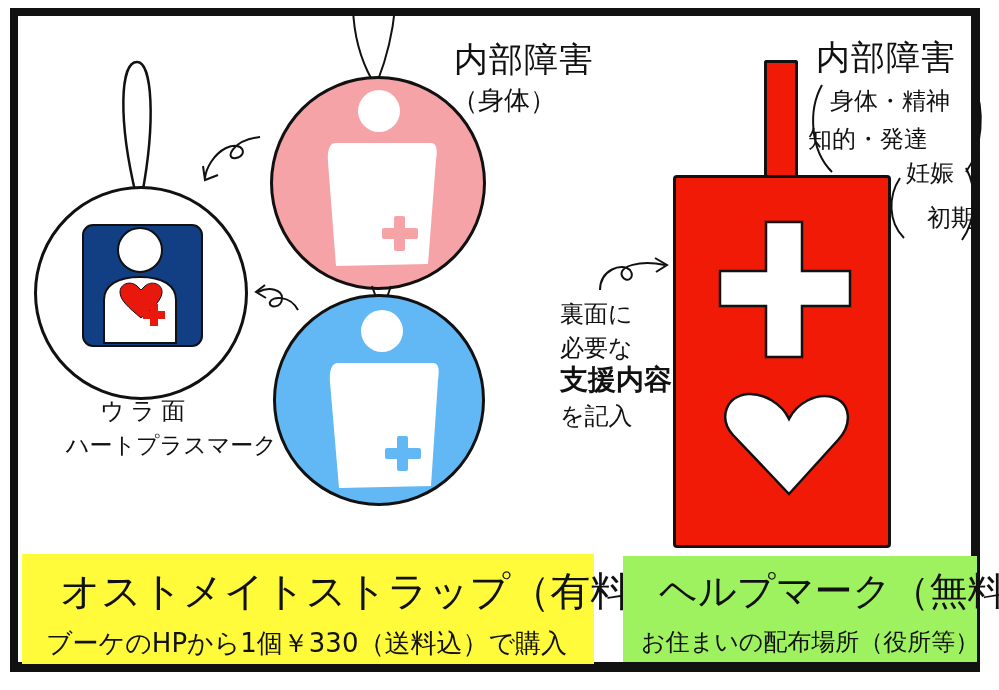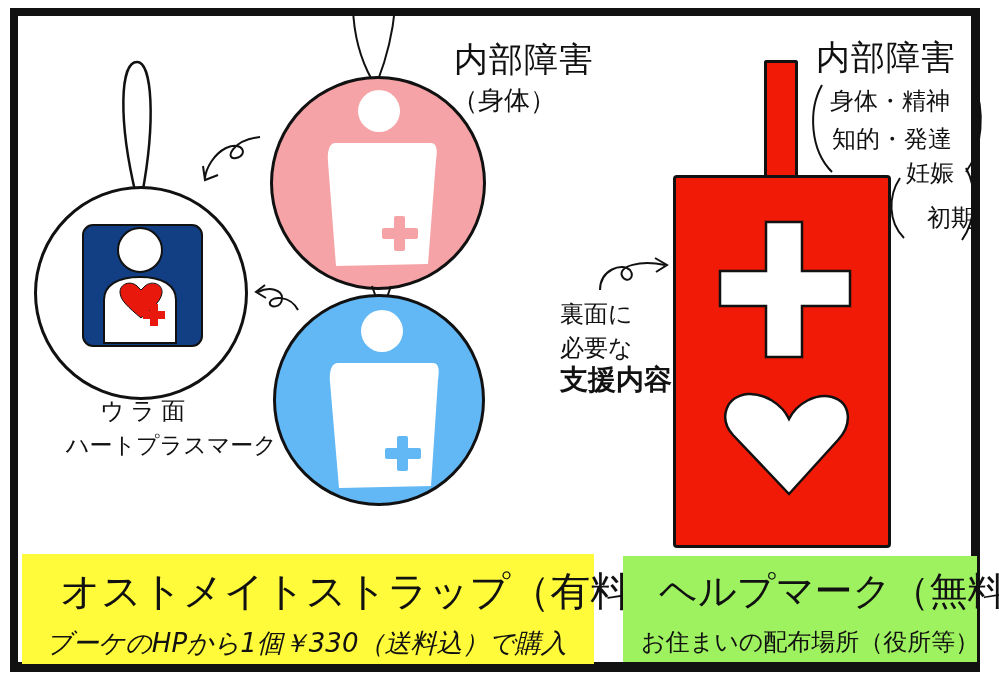--- a/index.html
+++ b/index.html
@@ -78,30 +78,31 @@
 </svg>
 
 <div class="lbl" style="left:816px;top:38px;font-size:34px;letter-spacing:1px;">内部障害</div>
 <svg width="999" height="690" style="left:0;top:0;">
   <path d="M822 85 C808 110,810 150,832 172" fill="none" stroke="#111" stroke-width="2"></path>
   <path d="M973 82 C986 110,982 150,966 172" fill="none" stroke="#111" stroke-width="2"></path>
   <path d="M900 178 C888 196,888 222,904 238" fill="none" stroke="#111" stroke-width="2"></path>
   <path d="M966 168 C978 190,976 220,962 240" fill="none" stroke="#111" stroke-width="2"></path>
 </svg>
 <div class="lbl" style="left:830px;top:88px;font-size:24px;">身体・精神</div>
-<div class="lbl" style="left:832px;top:126px;font-size:24px;">知的・発達</div>
+<div class="lbl" style="left:808px;top:126px;font-size:24px;">知的・発達</div>
 <div class="lbl" style="left:906px;top:160px;font-size:24px;">妊娠</div>
 <div class="lbl" style="left:927px;top:205px;font-size:24px;">初期</div>
 
 <div class="abs" style="left:560px;top:300px;">
   <div class="lbl vert" style="position:static;font-size:24px;margin-bottom:5px;">裏面に</div>
   <div class="lbl vert" style="position:static;font-size:24px;margin-bottom:0;">必要な</div>
   <div class="lbl vert" style="position:static;font-size:28px;margin-bottom:6px;font-weight:bold;">支援内容</div>
+  <div class="lbl vert" style="position:static;font-size:24px;">を記入</div>
 </div>
 
 <div class="box" style="left:22px;top:554px;width:572px;height:110px;background:#FFFB3A;">
   <div class="box-title" style="left:38px;top:10px;font-size:40px;">オストメイトストラップ（有料）</div>
-  <div class="box-title" style="left:24px;top:72px;font-size:26px;font-style:italic;">ブーケのHPから1個￥330（送料込）で購入</div>
+  <div class="box-title" style="left:24px;top:72px;font-size:26px;">ブーケのHPから1個￥330（送料込）で購入</div>
 </div>
 <div class="box" style="left:623px;top:556px;width:354px;height:106px;background:#9EF25F;">
   <div class="box-title" style="left:36px;top:10px;font-size:38px;">ヘルプマーク（無料）</div>
   <div class="box-title" style="left:18px;top:70px;font-size:24px;">お住まいの配布場所（役所等）</div>
 </div>
 
 </body></html>

